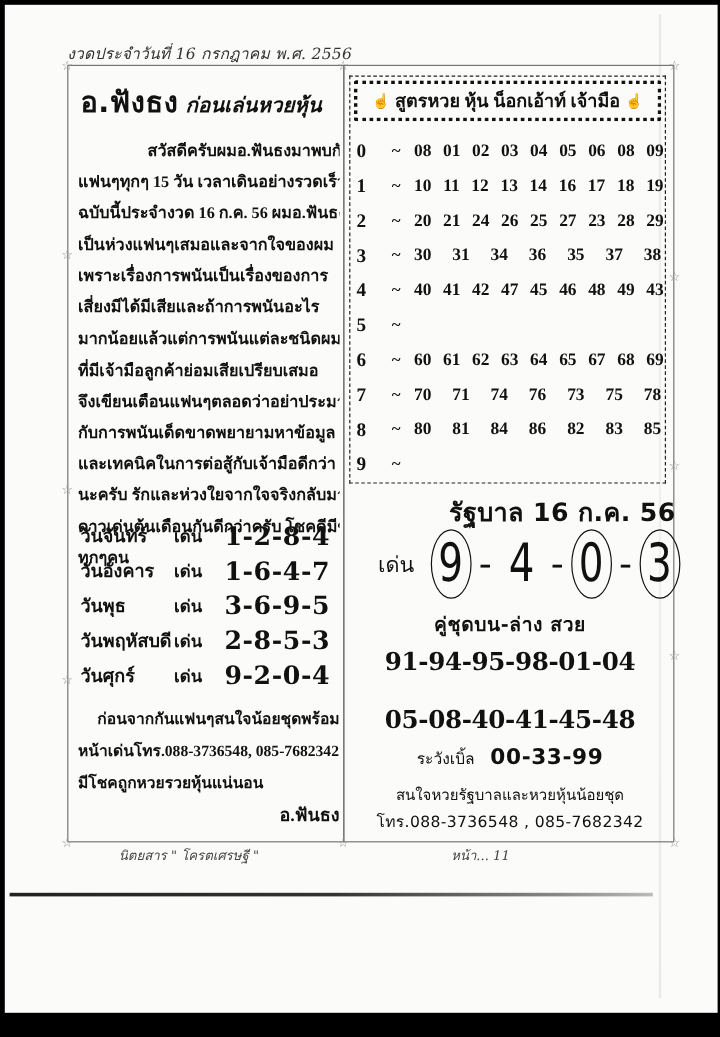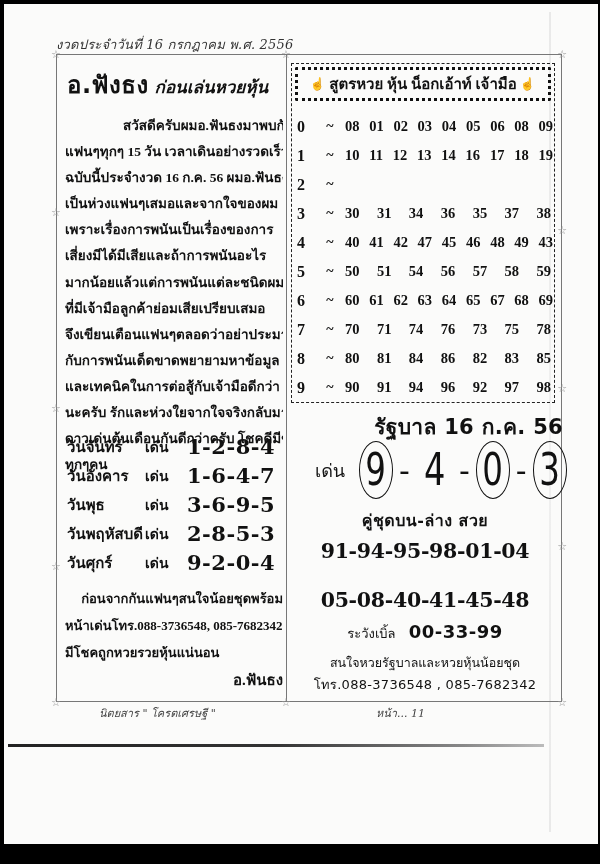--- a/index.html
+++ b/index.html
@@ -223,20 +223,31 @@
             <span>14</span>
             <span>16</span>
             <span>17</span>
             <span>18</span>
             <span>19</span>
           </span>
         </div>
         <div class="f-row">
           <span class="digit">2</span>
           <span class="tilde">~</span>
+          <span class="pairs">
+            <span>20</span>
+            <span>21</span>
+            <span>24</span>
+            <span>26</span>
+            <span>25</span>
+            <span>27</span>
+            <span>23</span>
+            <span>28</span>
+            <span>29</span>
+          </span>
         </div>
         <div class="f-row wide">
           <span class="digit">3</span>
           <span class="tilde">~</span>
           <span class="pairs">
             <span>30</span>
             <span>31</span>
             <span>34</span>
             <span>36</span>
             <span>35</span>
@@ -255,29 +266,20 @@
             <span>45</span>
             <span>46</span>
             <span>48</span>
             <span>49</span>
             <span>43</span>
           </span>
         </div>
         <div class="f-row wide">
           <span class="digit">5</span>
           <span class="tilde">~</span>
-          <span class="pairs">
-            <span>50</span>
-            <span>51</span>
-            <span>54</span>
-            <span>56</span>
-            <span>57</span>
-            <span>58</span>
-            <span>59</span>
-          </span>
         </div>
         <div class="f-row">
           <span class="digit">6</span>
           <span class="tilde">~</span>
           <span class="pairs">
             <span>60</span>
             <span>61</span>
             <span>62</span>
             <span>63</span>
             <span>64</span>
@@ -309,29 +311,20 @@
             <span>84</span>
             <span>86</span>
             <span>82</span>
             <span>83</span>
             <span>85</span>
           </span>
         </div>
         <div class="f-row wide">
           <span class="digit">9</span>
           <span class="tilde">~</span>
-          <span class="pairs">
-            <span>90</span>
-            <span>91</span>
-            <span>94</span>
-            <span>96</span>
-            <span>92</span>
-            <span>97</span>
-            <span>98</span>
-          </span>
         </div>
       </div>
     </div>
 
     <div class="gov-date">รัฐบาล 16 ก.ค. 56</div>
 
     <div class="main-pick">
       <span class="label">เด่น</span>
       <div class="digits">
         <span class="big-digit circled">

